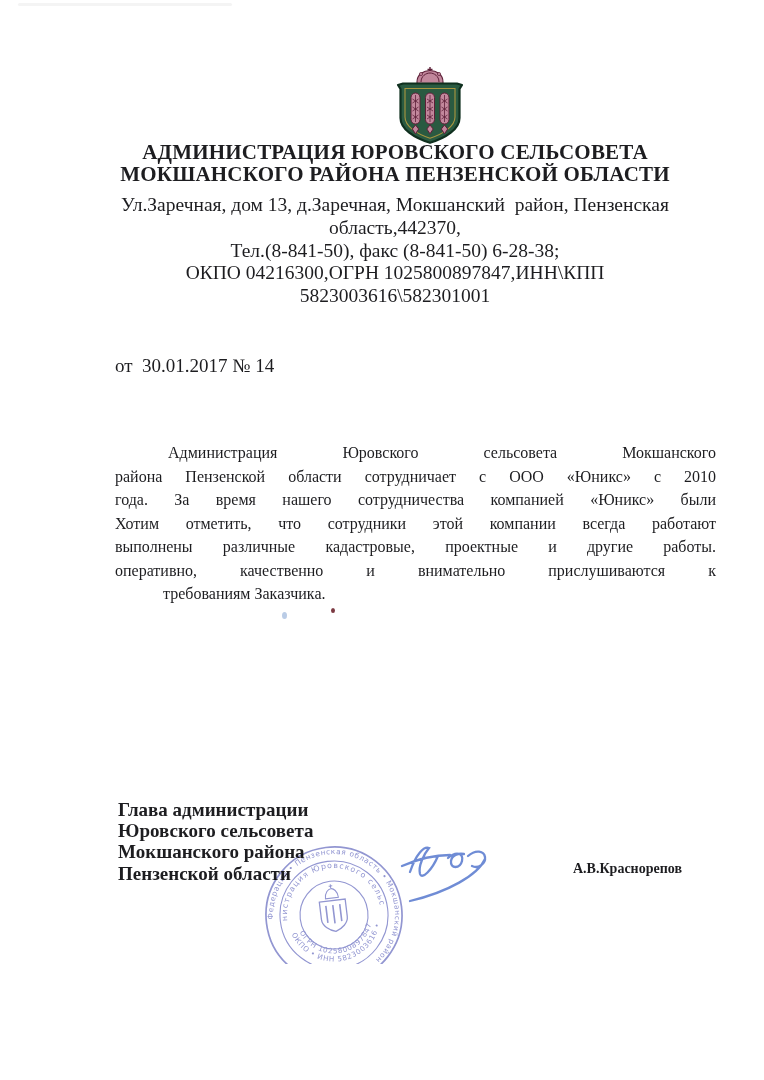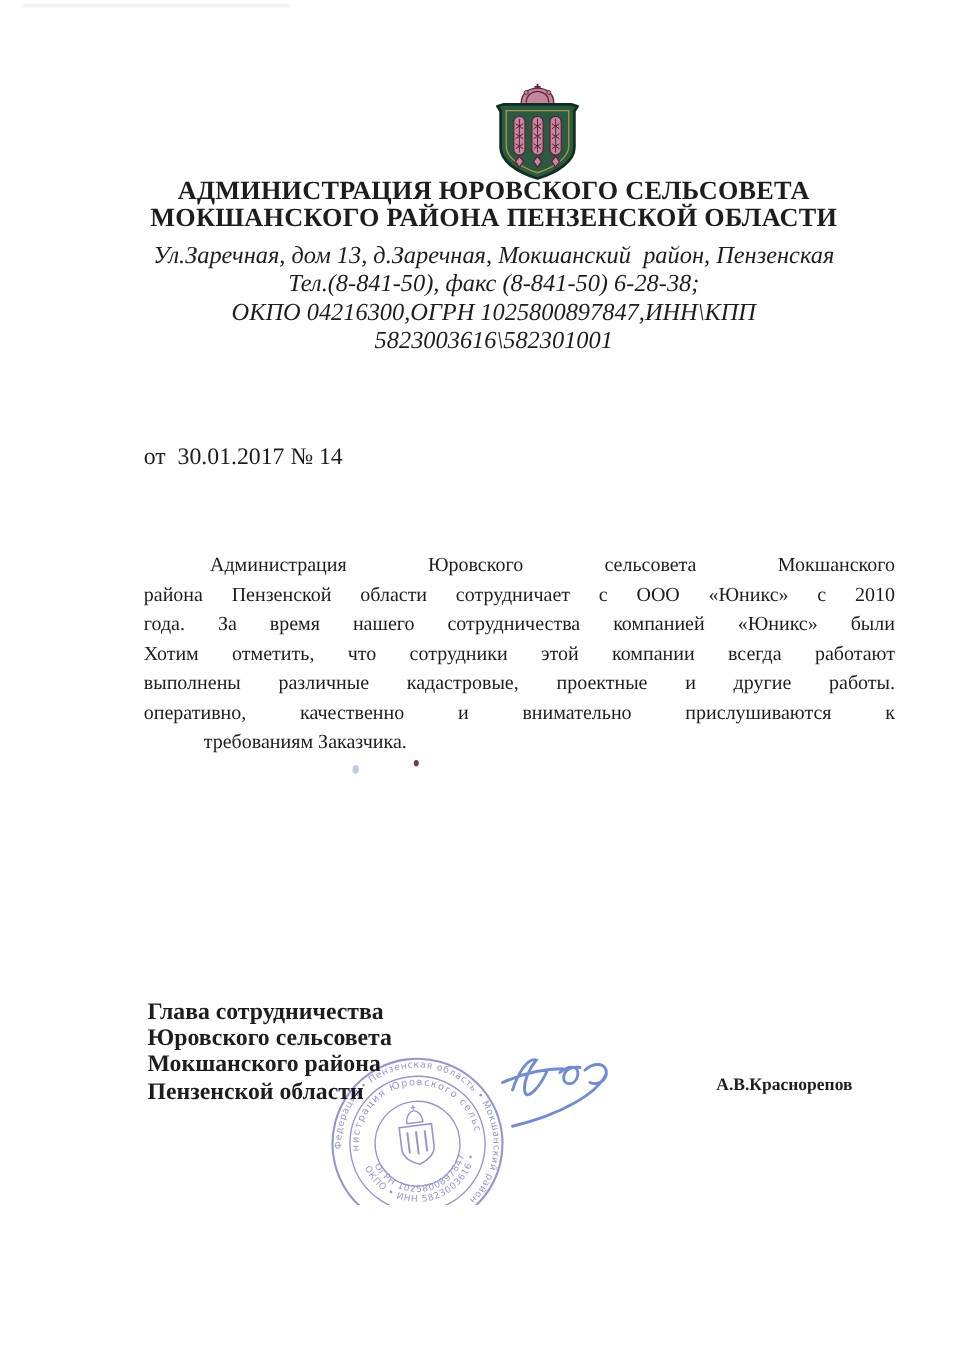--- a/index.html
+++ b/index.html
@@ -3,21 +3,21 @@
 <meta charset="utf-8">
 <style>
   html,body{margin:0;padding:0;background:#fff;}
   .page{position:relative;width:764px;height:964px;background:#ffffff;overflow:hidden;
         font-family:"Liberation Serif","DejaVu Serif",serif;color:#1d1d20;}
   .streak{position:absolute;left:18px;top:3px;width:214px;height:3px;background:#f4f4f4;border-radius:2px;}
   .emblem{position:absolute;left:385px;top:66px;width:90px;height:78px;}
   .center-block{position:absolute;left:70px;width:650px;text-align:center;}
   .org{top:142px;font-weight:bold;font-size:21px;line-height:21.5px;letter-spacing:.2px;}
   .org div{white-space:pre;}
-  .addr{top:194px;font-size:19.5px;line-height:22.8px;font-style:italic;}
+  .addr{top:194px;font-size:19.5px;line-height:22.8px;}
   .addr div{white-space:pre;}
   .ref{position:absolute;left:115px;top:355px;font-size:19px;white-space:pre;}
   .body-text{position:absolute;left:115px;top:441px;width:601px;font-size:16px;line-height:23.5px;}
   .body-line{text-align:justify;text-align-last:justify;}
   .body-line.first{text-indent:53px;}
   .body-line.last{text-align-last:left;margin-left:48px;}
   .sig-block{position:absolute;left:118px;top:799px;font-size:19px;font-weight:bold;line-height:21.2px;}
   .sig-name{position:absolute;left:573px;top:861px;font-size:14px;font-weight:bold;}
   .stamp{position:absolute;left:249px;top:830px;width:170px;height:170px;
          mix-blend-mode:multiply;opacity:.93;transform:rotate(-7deg);}
@@ -70,20 +70,21 @@
     </svg>
   </div>
 
   <div class="center-block org">
     <div>АДМИНИСТРАЦИЯ ЮРОВСКОГО СЕЛЬСОВЕТА</div>
     <div>МОКШАНСКОГО РАЙОНА ПЕНЗЕНСКОЙ ОБЛАСТИ</div>
   </div>
 
   <div class="center-block addr">
     <div>Ул.Заречная, дом 13, д.Заречная, Мокшанский  район, Пензенская</div>
+    <div>область,442370,</div>
     <div>Тел.(8-841-50), факс (8-841-50) 6-28-38;</div>
     <div>ОКПО 04216300,ОГРН 1025800897847,ИНН\КПП</div>
     <div>5823003616\582301001</div>
   </div>
 
   <div class="ref">от  30.01.2017 № 14</div>
 
   <div class="body-text">
     <div class="body-line first">Администрация Юровского сельсовета Мокшанского</div>
     <div class="body-line">района Пензенской области сотрудничает с ООО «Юникс» с 2010</div>
@@ -91,21 +92,21 @@
     <div class="body-line">Хотим отметить, что сотрудники этой компании всегда работают</div>
     <div class="body-line">выполнены различные кадастровые, проектные и другие работы.</div>
     <div class="body-line">оперативно, качественно и внимательно прислушиваются к</div>
     <div class="body-line last">требованиям Заказчика.</div>
   </div>
 
   <div class="speck speck-blue"></div>
   <div class="speck speck-maroon"></div>
 
   <div class="sig-block">
-    <div>Глава сотрудничества</div>
+    <div>Глава администрации</div>
     <div>Юровского сельсовета</div>
     <div>Мокшанского района</div>
     <div>Пензенской области</div>
   </div>
 
   <div class="sig-name">А.В.Краснорепов</div>
 
   <svg class="stamp" viewBox="0 0 170 170">
     <defs>
       <path id="ring-outer-path" d="M24,85 A61,61 0 1 1 146,85 A61,61 0 1 1 24,85"></path>

